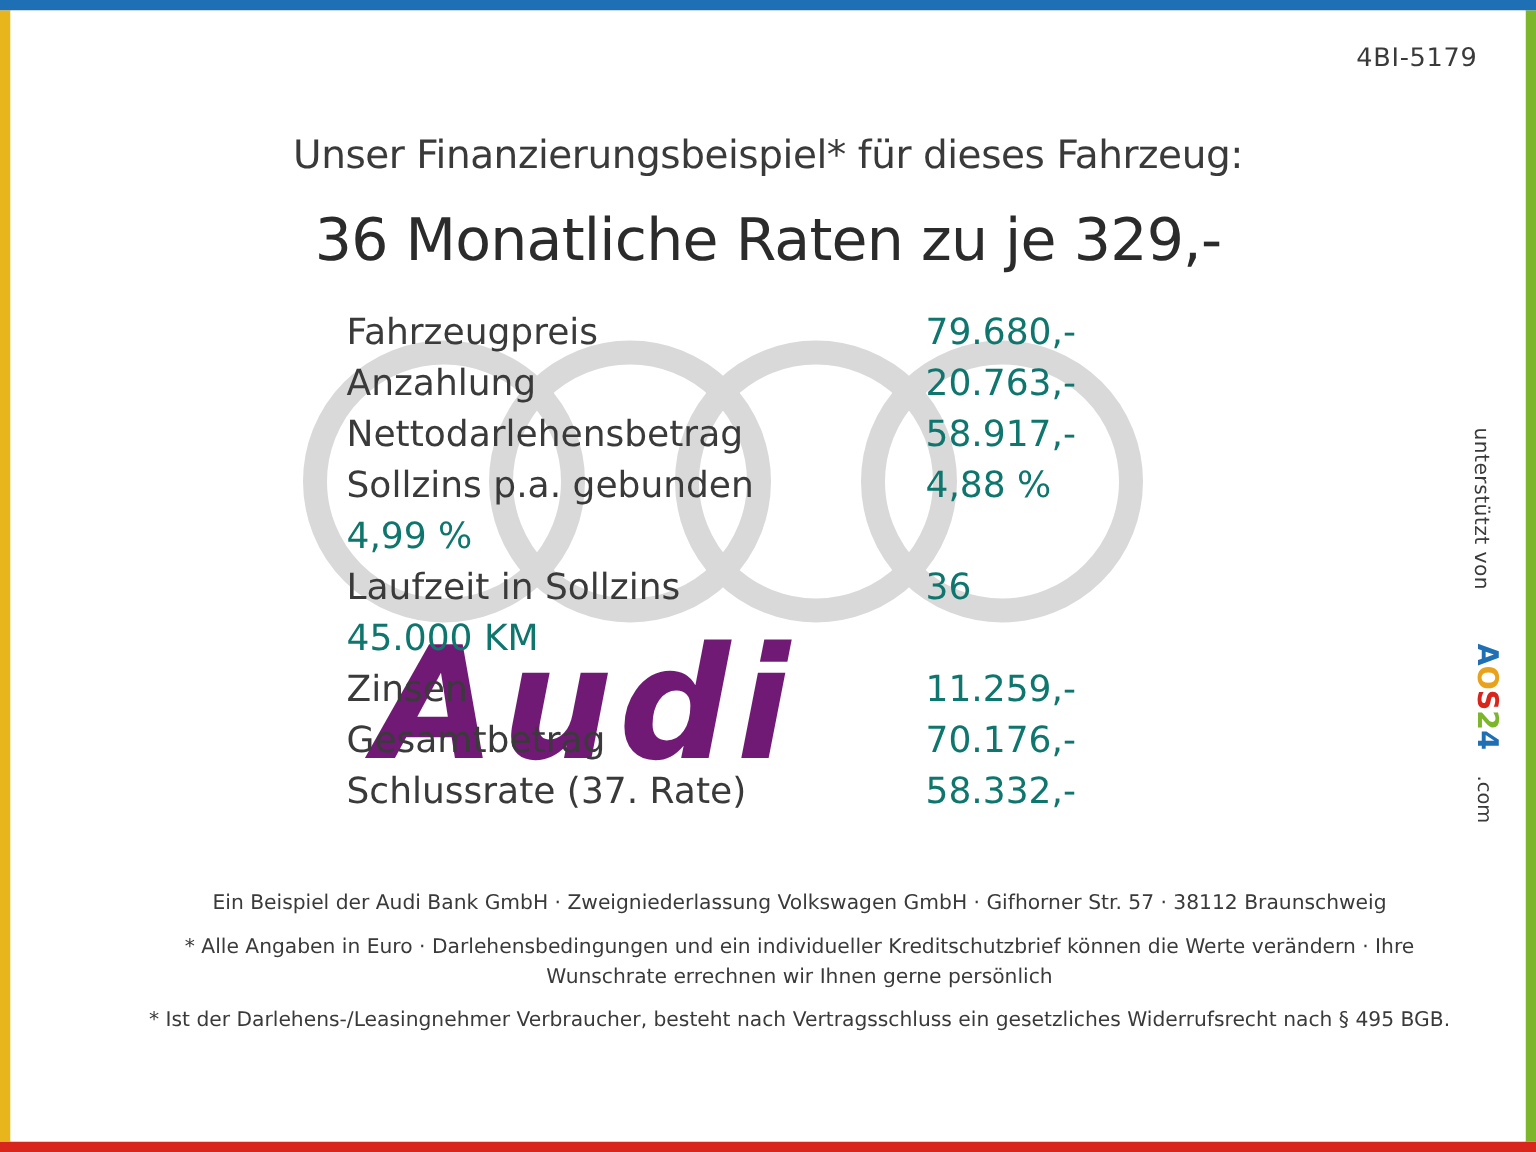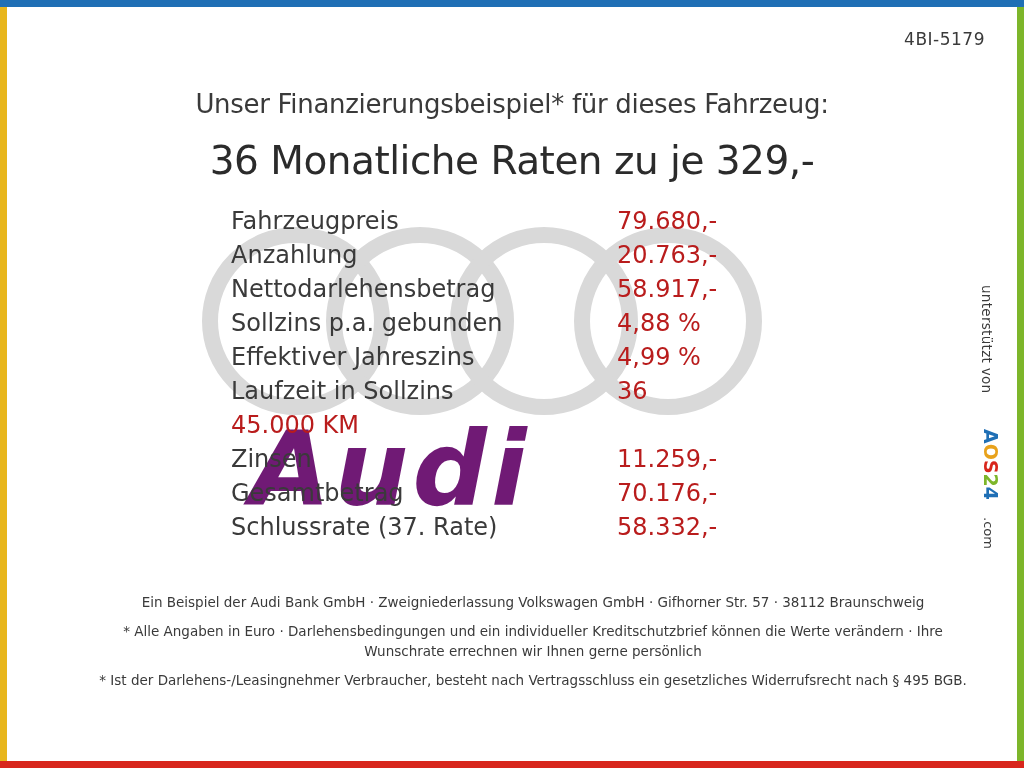--- a/index.html
+++ b/index.html
@@ -147,21 +147,21 @@
     height: 34px;
   }
   .cell-label {
     width: 386px;
     font-size: 24px;
     color: #3a3a3a;
     white-space: nowrap;
   }
   .cell-value {
     font-size: 24px;
-    color: #b91c1c;
+    color: #0f766e;
     white-space: nowrap;
   }
 
   .footnotes {
     position: absolute;
     top: 585px;
     left: 84px;
     width: 884px;
     text-align: center;
     font-size: 13.5px;
@@ -261,21 +261,20 @@
         </div>
         <div class="row">
           <div class="cell-label">Nettodarlehensbetrag</div>
           <div class="cell-value">58.917,-</div>
         </div>
         <div class="row">
           <div class="cell-label">Sollzins p.a. gebunden</div>
           <div class="cell-value">4,88 %</div>
         </div>
         <div class="row">
-          <div class="cell-label">Effektiver Jahreszins</div>
           <div class="cell-value">4,99 %</div>
         </div>
         <div class="row">
           <div class="cell-label">Laufzeit in Sollzins</div>
           <div class="cell-value">36</div>
         </div>
         <div class="row">
           <div class="cell-value">45.000 KM</div>
         </div>
         <div class="row">

